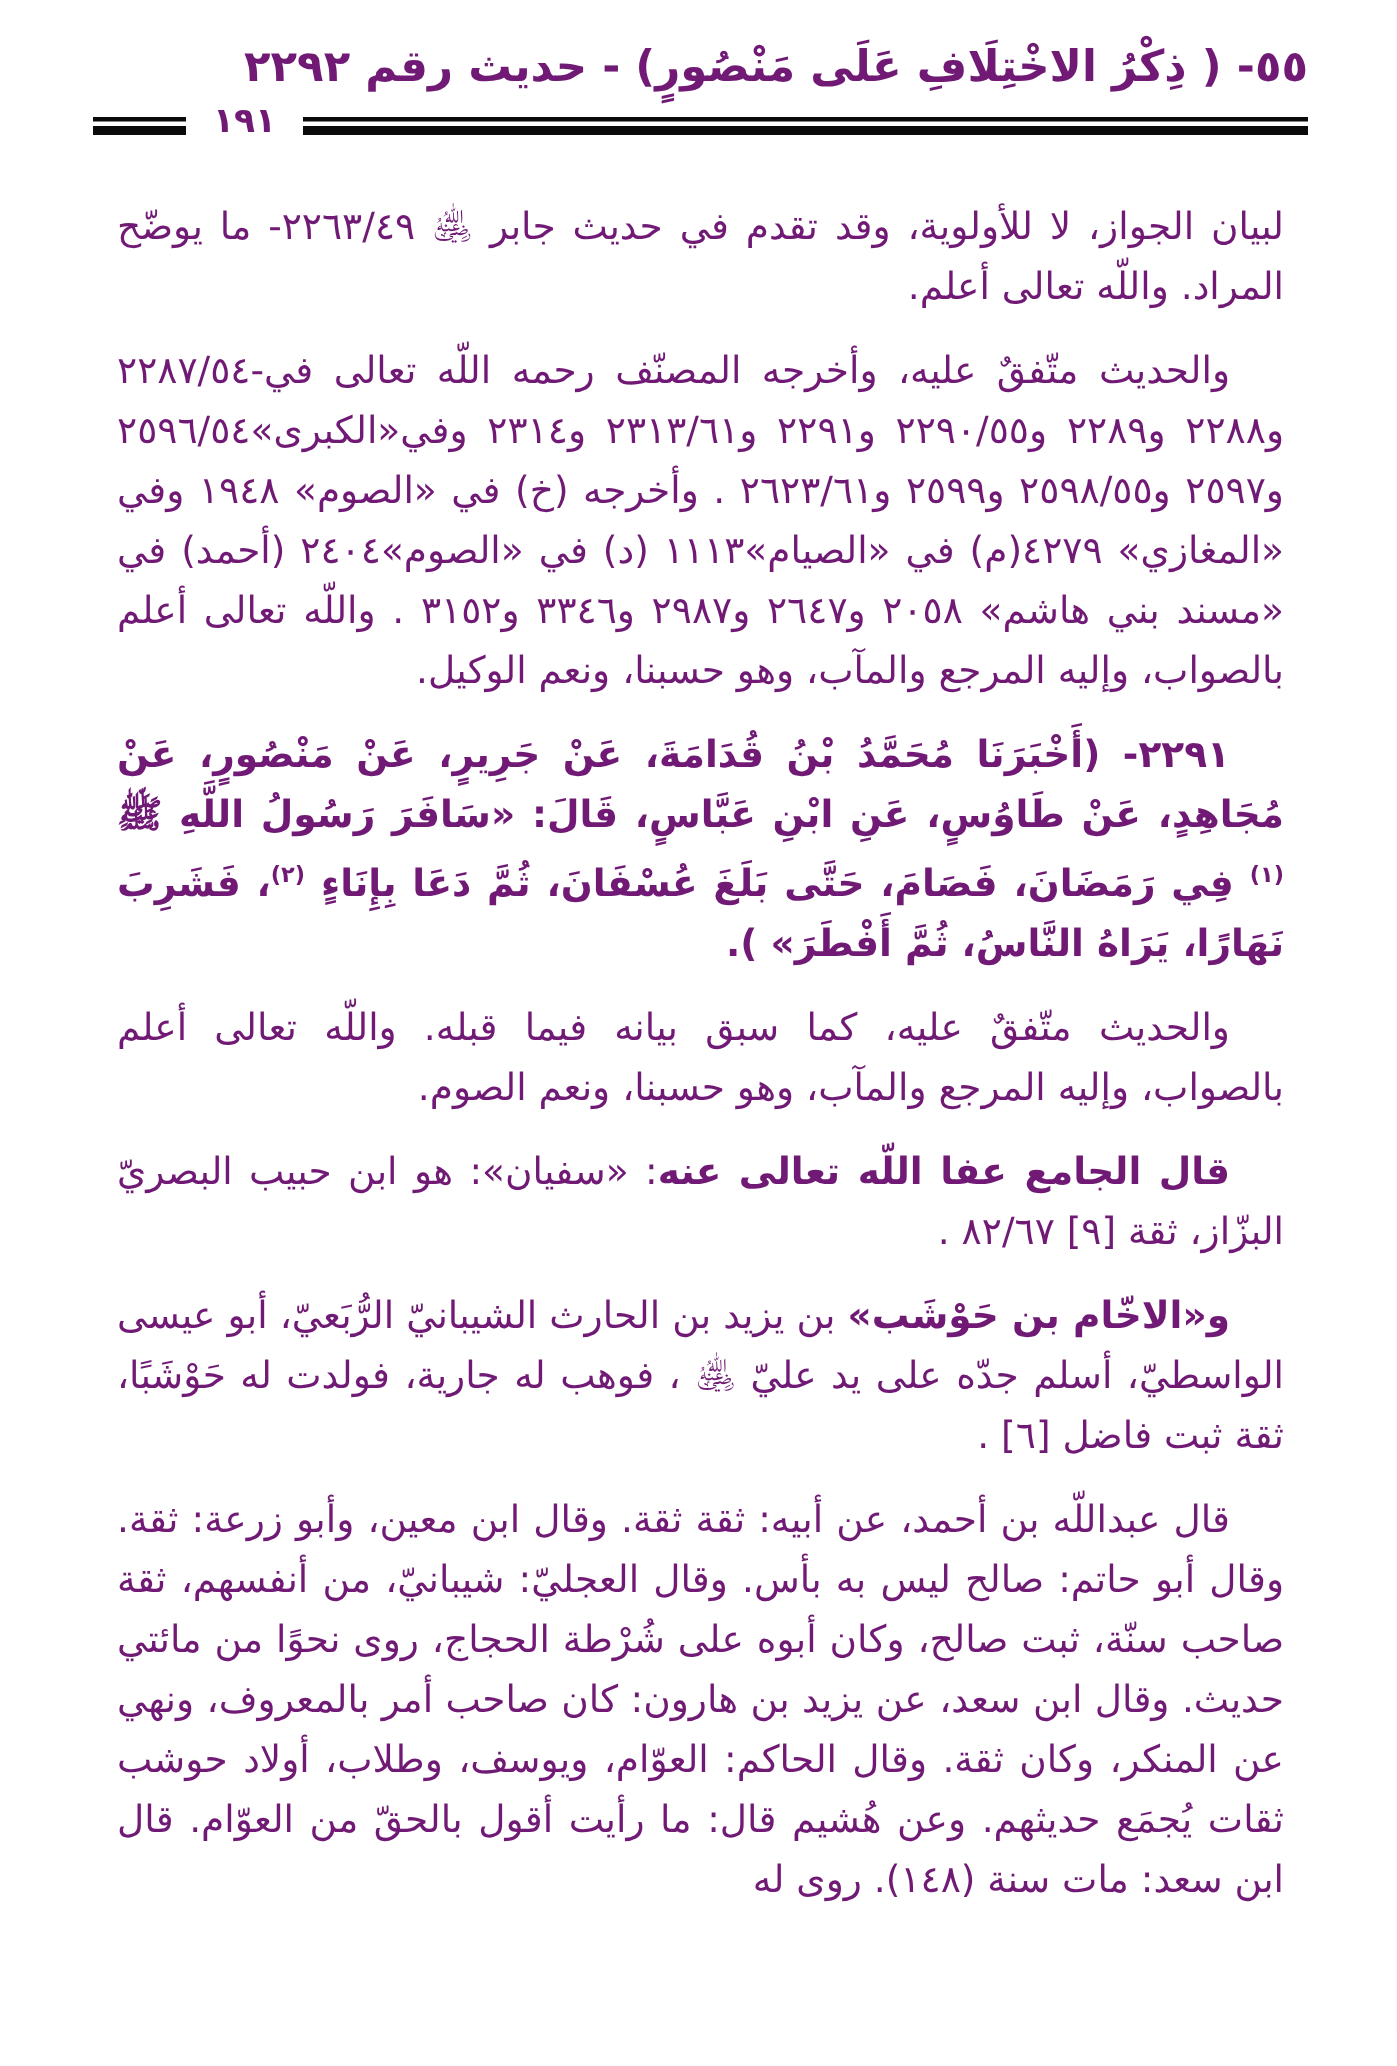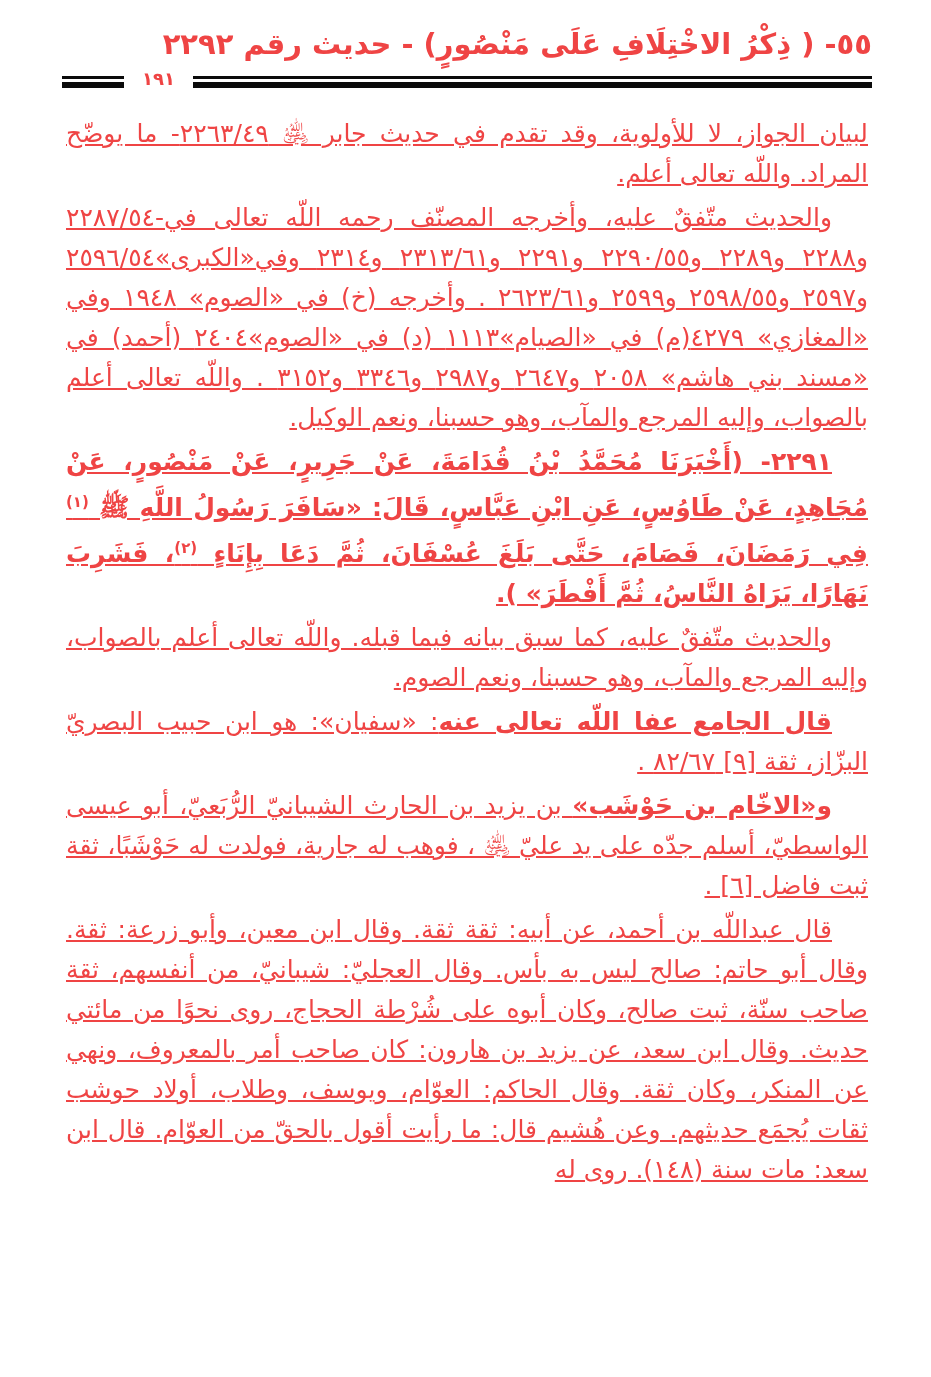--- a/index.html
+++ b/index.html
@@ -6,21 +6,21 @@
     margin: 0;
     padding: 0;
     background: #f2f2f0;
   }
   .page {
     position: relative;
     width: 931px;
     height: 1377px;
     margin: 0 auto;
     background: #ffffff;
-    color: #ef4444;
+    color: #701a75;
     font-family: "DejaVu Sans", sans-serif;
     direction: rtl;
     overflow: hidden;
     box-sizing: border-box;
   }
   .header {
     padding: 26px 59px 0 62px;
   }
   .title-row {
     text-align: right;
@@ -39,35 +39,34 @@
   }
   .drule {
     height: 12px;
     box-sizing: border-box;
     border-top: 3px solid #0a0a0a;
     border-bottom: 6px solid #0a0a0a;
   }
   .drule.long { flex: 1; }
   .drule.short { width: 62px; }
   .page-number {
-    font-size: 18px;
+    font-size: 23px;
     font-weight: bold;
     line-height: 1;
     padding: 0 4px 6px 4px;
   }
   .body-text {
     padding: 16px 59px 0 62px;
     font-size: 25px;
     line-height: 40px;
     text-align: justify;
   }
   .para {
-    margin: 4px;
+    margin: 16px;
     text-indent: 36px;
-    text-decoration: underline;
   }
   .para.noindent { text-indent: 0; }
   .para.hadith { font-weight: bold; }
   .b { font-weight: bold; }
   .sup {
     font-size: 15px;
     vertical-align: 9px;
     font-weight: bold;
   }
 </style>

